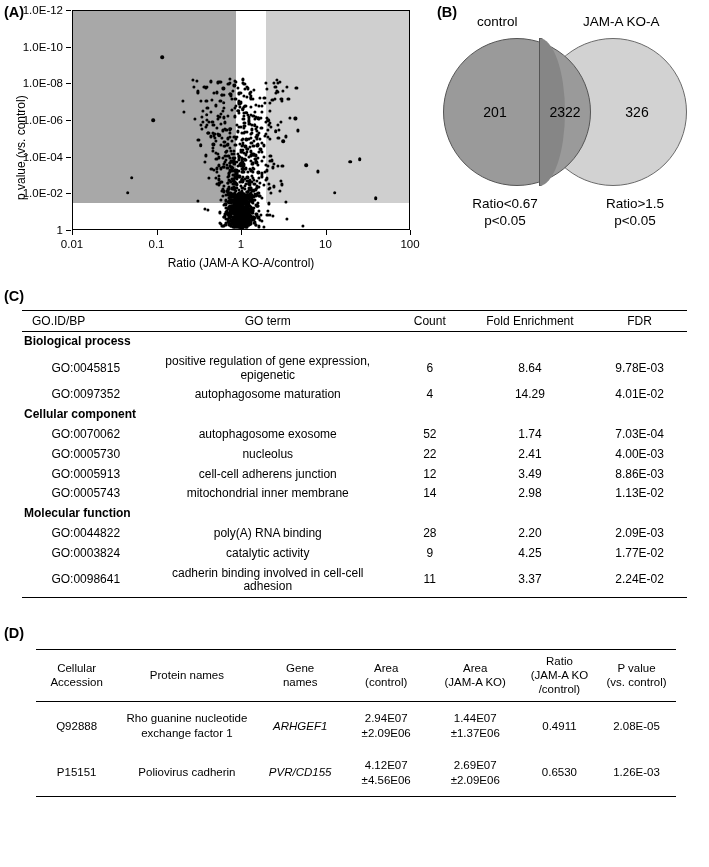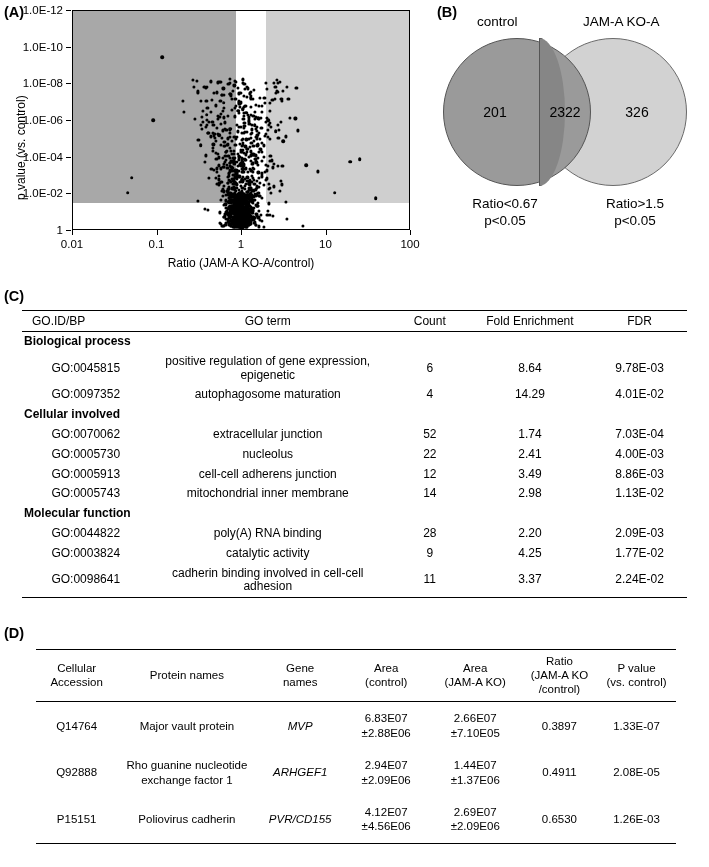--- a/index.html
+++ b/index.html
@@ -1690,25 +1690,25 @@
           <td class="col-fdr">9.78E-03</td>
         </tr>
         <tr>
           <td class="col-id">GO:0097352</td>
           <td class="col-term">autophagosome maturation</td>
           <td class="col-count">4</td>
           <td class="col-fold">14.29</td>
           <td class="col-fdr">4.01E-02</td>
         </tr>
         <tr class="section">
-          <td colspan="5">Cellular involved</td>
+          <td colspan="5">Cellular component</td>
         </tr>
         <tr>
           <td class="col-id">GO:0070062</td>
-          <td class="col-term">extracellular junction</td>
+          <td class="col-term">autophagosome exosome</td>
           <td class="col-count">52</td>
           <td class="col-fold">1.74</td>
           <td class="col-fdr">7.03E-04</td>
         </tr>
         <tr>
           <td class="col-id">GO:0005730</td>
           <td class="col-term">nucleolus</td>
           <td class="col-count">22</td>
           <td class="col-fold">2.41</td>
           <td class="col-fdr">4.00E-03</td>
@@ -1785,35 +1785,20 @@
             <div>/control)</div>
           </th>
         <th class="dcol-p">
             <div>P value</div>
             <div>(vs. control)</div>
           </th>
       </tr>
     </thead>
     <tbody id="tableD-body">
         <tr>
-          <td class="dcol-acc">Q14764</td>
-          <td class="dcol-prot">Major vault protein</td>
-          <td class="dcol-gene gene">MVP</td>
-          <td class="dcol-areac">
-            <div>6.83E07</div>
-            <div>±2.88E06</div>
-          </td>
-          <td class="dcol-areak">
-            <div>2.66E07</div>
-            <div>±7.10E05</div>
-          </td>
-          <td class="dcol-ratio">0.3897</td>
-          <td class="dcol-p">1.33E-07</td>
-        </tr>
-        <tr>
           <td class="dcol-acc">Q92888</td>
           <td class="dcol-prot">Rho guanine nucleotide exchange factor 1</td>
           <td class="dcol-gene gene">ARHGEF1</td>
           <td class="dcol-areac">
             <div>2.94E07</div>
             <div>±2.09E06</div>
           </td>
           <td class="dcol-areak">
             <div>1.44E07</div>
             <div>±1.37E06</div>

